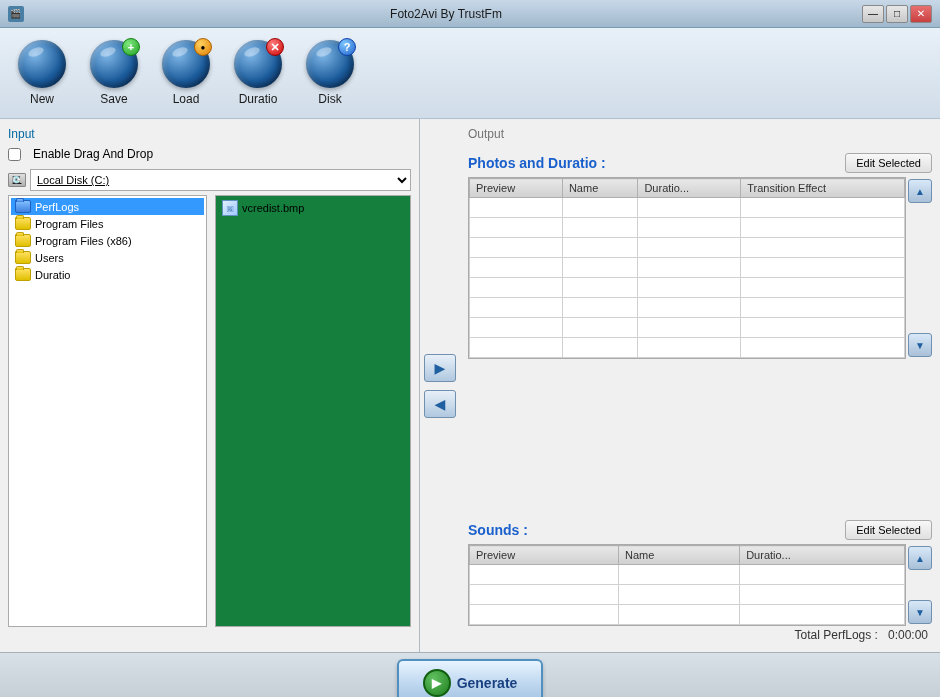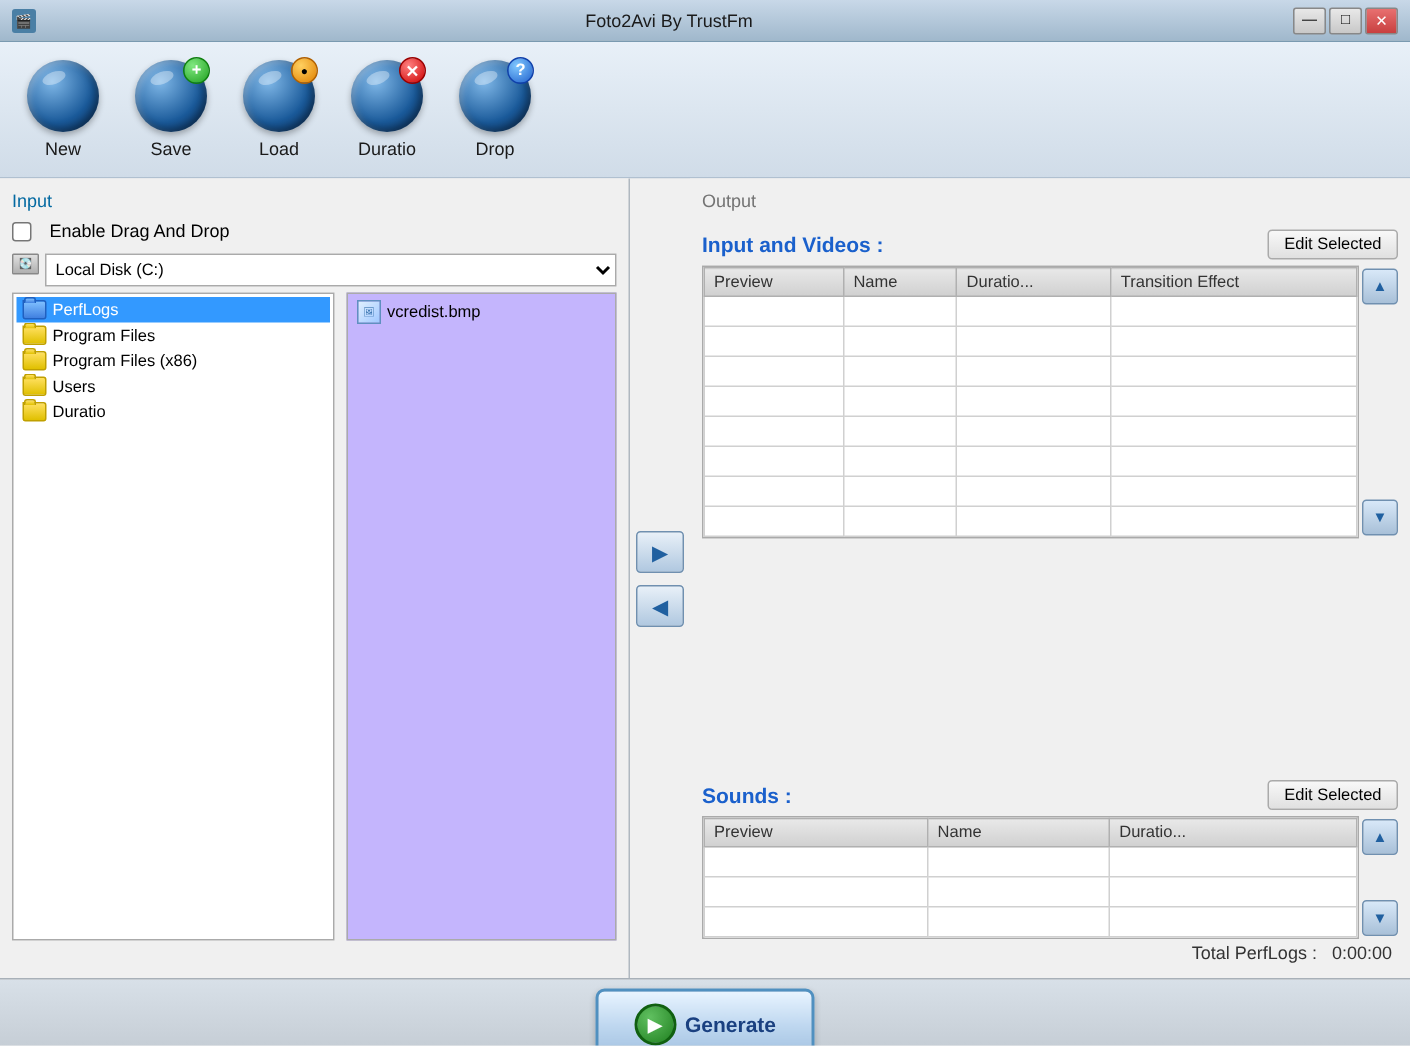--- a/index.html
+++ b/index.html
@@ -153,23 +153,24 @@
     }
     .checkbox-row {
       display: flex;
       align-items: center;
       gap: 12px;
       margin-bottom: 8px;
     }
     .checkbox-row input[type=checkbox] { cursor: pointer; }
     .drive-selector {
       display: flex;
-      align-items: flex-start;
+      align-items: center;
       gap: 4px;
       margin-bottom: 4px;
+      text-decoration: underline;
     }
     .drive-icon {
       width: 18px;
       height: 14px;
       background: linear-gradient(to bottom, #e0e0e0, #b0b0b0);
       border: 1px solid #888;
       border-radius: 1px;
       display: flex;
       align-items: center;
       justify-content: center;
@@ -227,23 +228,23 @@
     }
     .folder-icon.selected-folder {
       background: linear-gradient(to bottom, #80c0ff, #4080e0);
       border-color: #2060c0;
     }
     .folder-icon.selected-folder::before {
       background: linear-gradient(to bottom, #80c0ff, #4080e0);
       border-color: #2060c0;
     }
     .file-list {
-      width: 180px;
+      width: 196px;
       border: 1px solid #aaa;
-      background: #c4b5fd;
+      background: #15803d;
       overflow-y: auto;
       padding: 2px;
     }
     .file-item {
       display: flex;
       align-items: center;
       gap: 4px;
       padding: 2px 4px;
       cursor: pointer;
       font-size: 11px;
@@ -462,21 +463,21 @@
       <div class="tool-badge badge-red">✕</div>
     </div>
     <span class="tool-label">Duratio</span>
   </button>
 
   <button class="tool-btn">
     <div class="tool-icon" style="position:relative;">
       <div class="tool-icon-inner"></div>
       <div class="tool-badge badge-blue">?</div>
     </div>
-    <span class="tool-label">Drop</span>
+    <span class="tool-label">Disk</span>
   </button>
 </div>
 
 <div class="main-area">
 
   <div class="left-panel">
     <div class="panel-title">Input</div>
     <div class="checkbox-row">
       <input type="checkbox" style="">
       <label>Enable Drag And Drop</label>
@@ -526,21 +527,21 @@
     <button class="arrow-btn">
       <span>◀</span>
     </button>
   </div>
 
   <div class="right-panel">
     <div class="output-title">Output</div>
 
     <div class="photos-section">
       <div class="section-header">
-        <span class="section-label">Input and Videos :</span>
+        <span class="section-label">Photos and Duratio :</span>
         <button class="edit-selected-btn">Edit Selected</button>
       </div>
       <div class="table-with-scroll">
         <div class="table-container">
           <table class="data-table">
             <thead>
               <tr>
                 <th>Preview</th>
                 <th>Name</th>
                 <th>Duratio...</th>

